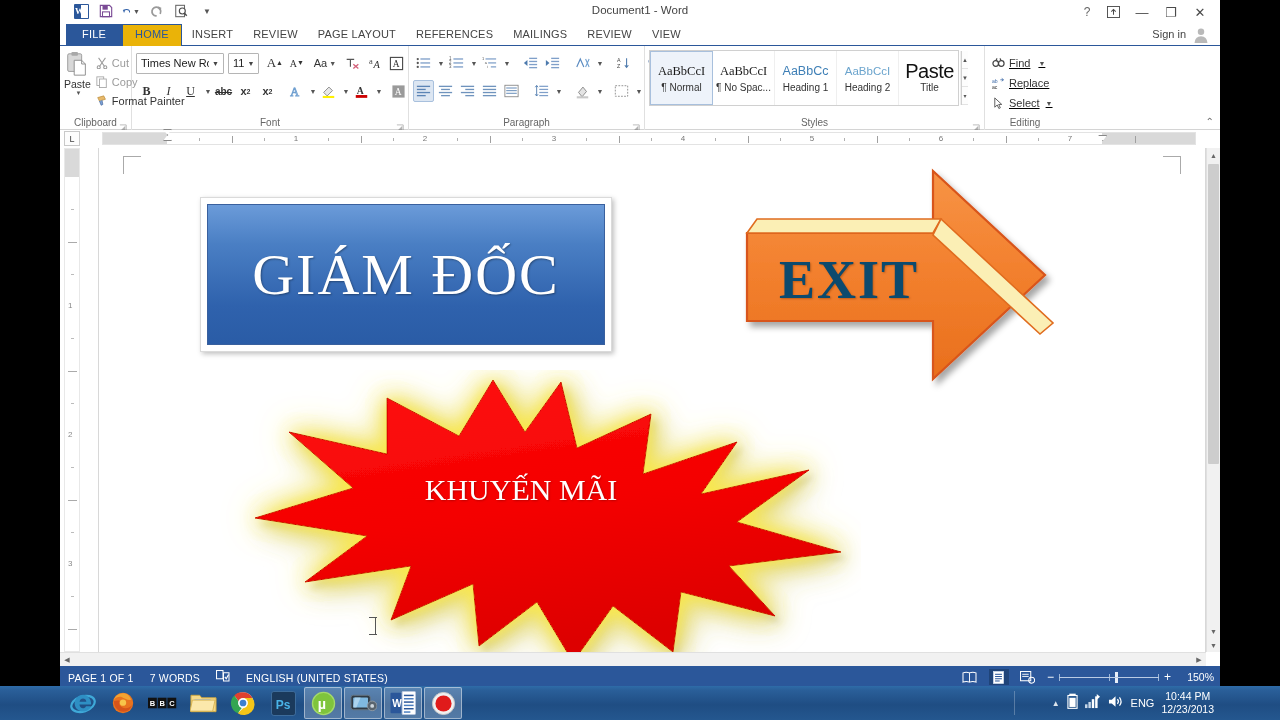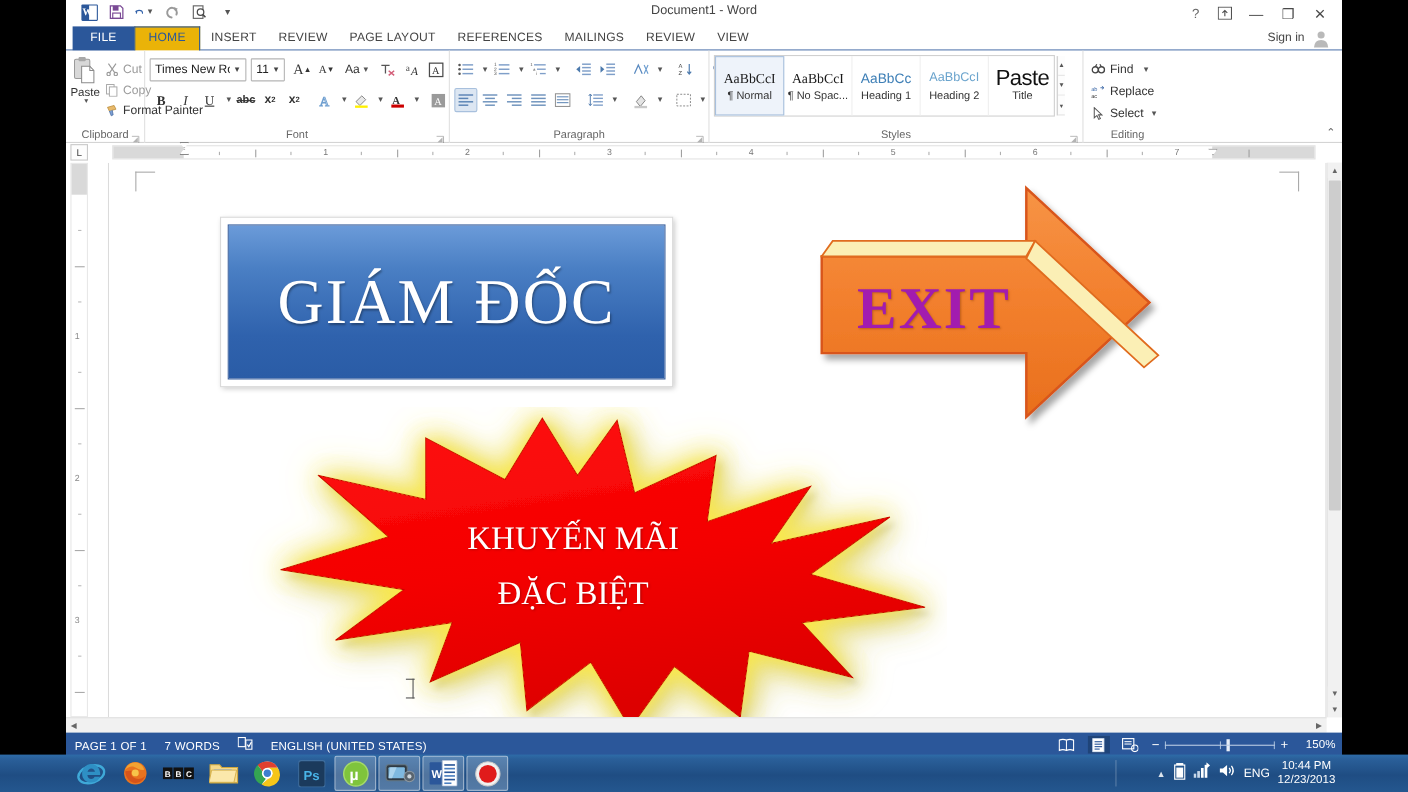--- a/index.html
+++ b/index.html
@@ -126,21 +126,21 @@
   
   .banner { position:absolute; background:#fff; border:1px solid #dadada;
             box-shadow:2px 2px 5px rgba(0,0,0,.25); padding:6px; }
   .banner-inner { width:100%; height:100%; background:linear-gradient(to bottom,#6b9bd9 0%,#4a7fc4 28%,#2f62ad 72%,#2a5ca6 100%);
                   border:1px solid #39609e; display:flex; align-items:center; justify-content:center; }
   .banner-text { font-family:"Liberation Serif", serif; color:#fff; font-size:58px; letter-spacing:2px;
                  text-shadow:1px 1px 2px rgba(0,0,0,.35); white-space:nowrap; }
 
   .arrowwrap { position:absolute; }
   .arrow-label { position:absolute; left:42px; top:86px; font-family:"Liberation Serif", serif;
-                 font-size:54px; font-weight:bold; color:#a21caf; letter-spacing:2px;
+                 font-size:54px; font-weight:bold; color:#0c4a6e; letter-spacing:2px;
                  text-shadow:1px 1px 2px rgba(120,50,0,.4); }
 
   .burstwrap { position:absolute; }
   .burst-text { position:absolute; left:0; right:0; top:95px; text-align:center;
                 font-family:"Liberation Serif", serif; color:#fff; font-size:30px; line-height:50px;
                 text-shadow:1px 1px 2px rgba(120,0,0,.45); }
 
   .caretI { position:absolute; left:273px; top:469px; width:2px; height:18px; }
   .caretI::before, .caretI::after { content:""; position:absolute; left:-3px; width:8px; height:1px; background:#555;}
   .caretI::before { top:0; } .caretI::after { bottom:0; }
@@ -615,21 +615,21 @@
         </div>
         <div class="rgroup-label">Styles</div>
         <div class="rlauncher">
           <svg width="9" height="9" viewBox="0 0 10 10">
               <path d="M1 1h7v7" fill="none" stroke="#777" stroke-width="1"></path>
               <path d="M7 7 L2 7 L7 2 z" fill="#777"></path>
             </svg>
         </div>
       </div>
 
-      <div class="rgroup editgrp" style="border-right:none;">
+      <div class="rgroup editgrp" style="border-right:none;text-decoration:underline;">
         <div style="padding-top:4px;">
           <div class="editrow">
             <svg width="13" height="13" viewBox="0 0 14 14">
               <circle cx="4" cy="7" r="3" fill="none" stroke="#444" stroke-width="1.3"></circle>
               <circle cx="10" cy="7" r="3" fill="none" stroke="#444" stroke-width="1.3"></circle>
               <path d="M4 4 L5.5 1.5 M10 4 L8.5 1.5" stroke="#444" stroke-width="1.2"></path>
             </svg>
             <span>Find</span>
             <span class="caret" style="margin-left:4px;">▼</span>
           </div>
@@ -767,21 +767,20 @@
               </defs>
               <path filter="url(#glow)" fill="url(#redGrad)" stroke="#cc0000" stroke-width="1" d="M380 12
                    L396 78  L470 44  L462 104 L556 72  L520 124 L628 100 L556 152
                    L660 182 L548 196 L594 246 L500 222 L492 282 L432 236 L392 292
                    L356 232 L298 276 L292 214 L210 250 L230 196 L124 212 L186 166
                    L74 148 L172 118 L108 62  L206 84  L206 28  L278 66  L312 10
                    L344 62 Z"></path>
             </svg>
             <div class="burst-text">
               <div>KHUYẾN MÃI</div>
-              <div>ĐẶC BIỆT</div>
             </div>
           </div>
 
           <div class="caretI">
               <i></i>
             </div>
         </div>
       </div>
 
       <div class="vscroll">

